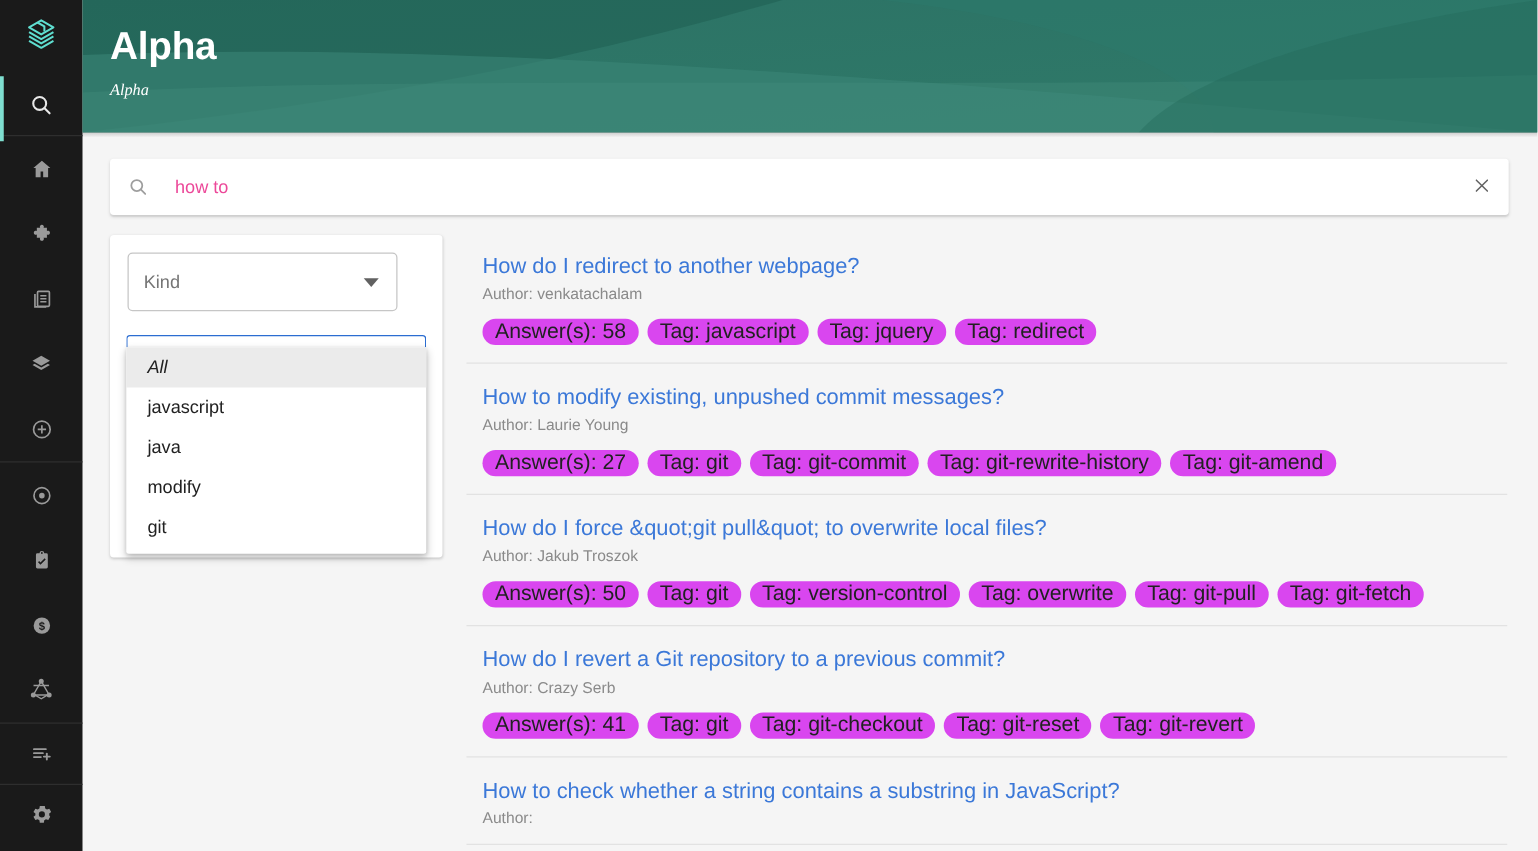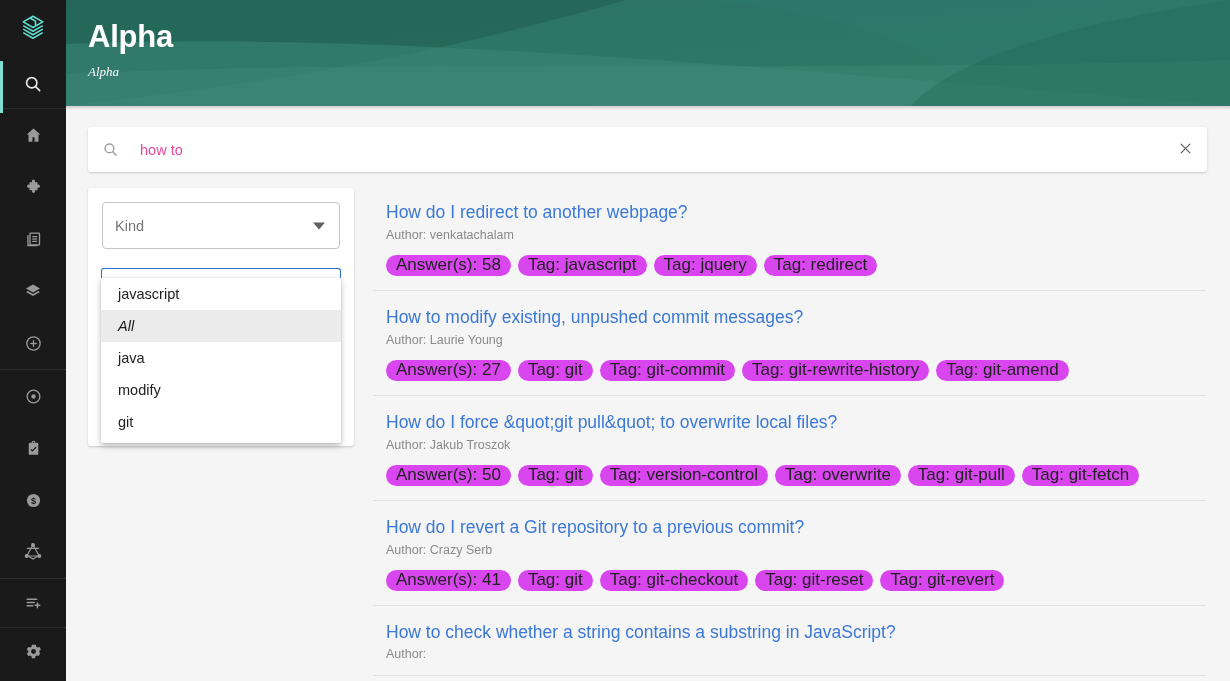--- a/index.html
+++ b/index.html
@@ -95,21 +95,21 @@
 
   
   .filter-card {
     position: absolute; left: 88px; top: 188px;
     width: 266px; height: 258px;
     background: #ffffff; border-radius: 3px;
     box-shadow: 0 1px 3px rgba(0,0,0,0.13), 0 1px 2px rgba(0,0,0,0.07);
   }
   .kind-select {
     position: absolute; left: 14px; top: 14px;
-    width: 238px; height: 47px;
+    width: 216px; height: 47px;
     border: 1px solid #c6c6c6; border-radius: 4px;
     display: flex; align-items: center;
     cursor: pointer; background: #fff;
   }
   .kind-label {
     margin-left: 12px; font-size: 14.5px; color: #757575;
   }
   .caret {
     position: absolute; right: 14px; top: 50%;
     transform: translateY(-50%);
@@ -364,22 +364,22 @@
   <aside class="filter-card">
     <div class="kind-select">
       <span class="kind-label">Kind</span>
       <span class="caret"></span>
     </div>
   </aside>
 
   <div class="dd-wrap">
     <div class="dd-search"></div>
     <ul class="dd-list" id="dd-list">
+        <li class="dd-item selected">All</li>
         <li class="dd-item">javascript</li>
-        <li class="dd-item selected">All</li>
         <li class="dd-item">java</li>
         <li class="dd-item">modify</li>
         <li class="dd-item">git</li>
       </ul>
   </div>
 
   <section class="results" id="results">
       <article class="result">
         <div class="result-title">How do I redirect to another webpage?</div>
         <div class="result-author">Author: venkatachalam</div>

